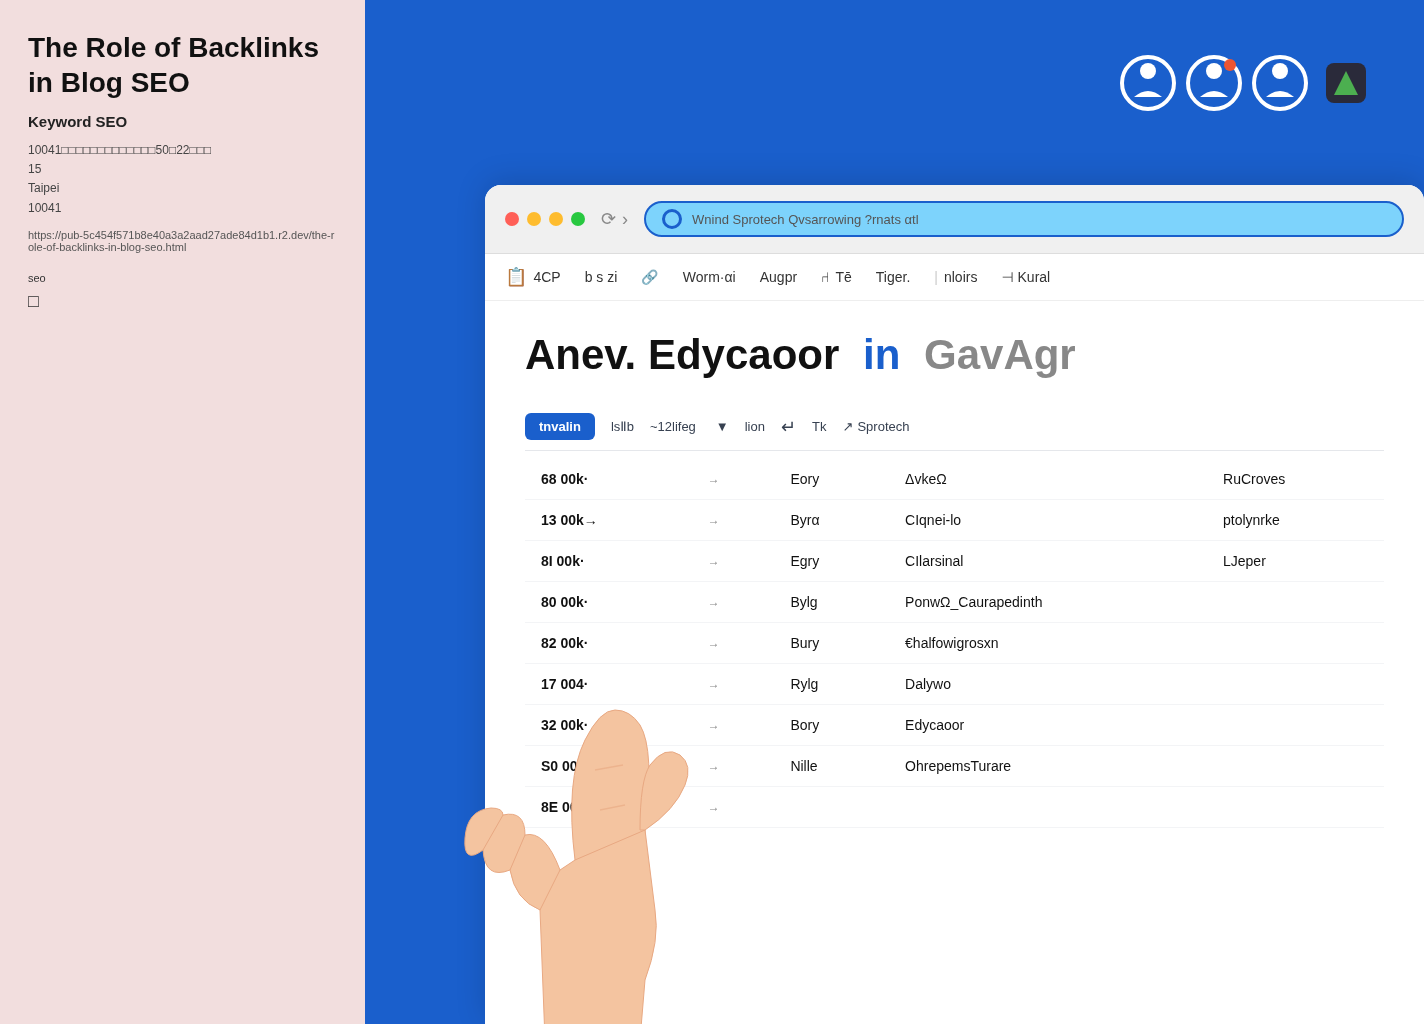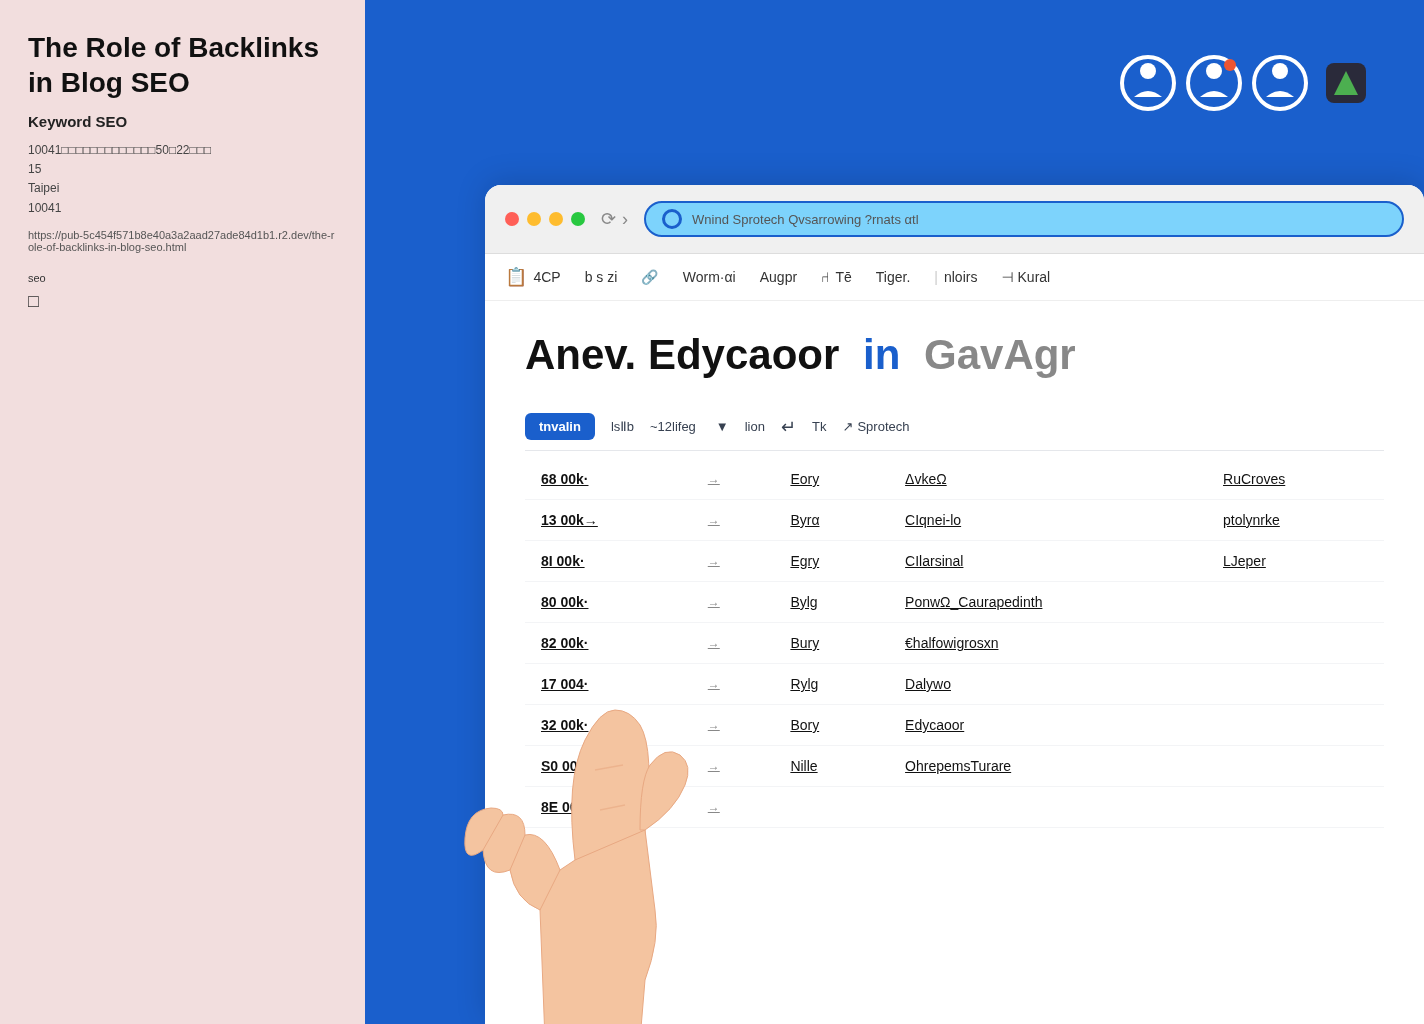--- a/index.html
+++ b/index.html
@@ -195,21 +195,20 @@
     }
 
     table tbody tr {
       border-bottom: 1px solid #f3f4f6;
     }
 
     table tbody td {
       padding: 12px 16px;
       color: #111;
       font-size: 14px;
-      text-decoration: underline;
     }
 
     .num-col {
       font-weight: 700;
       color: #111;
       white-space: nowrap;
     }
 
     .arrow-col {
       color: #888;

